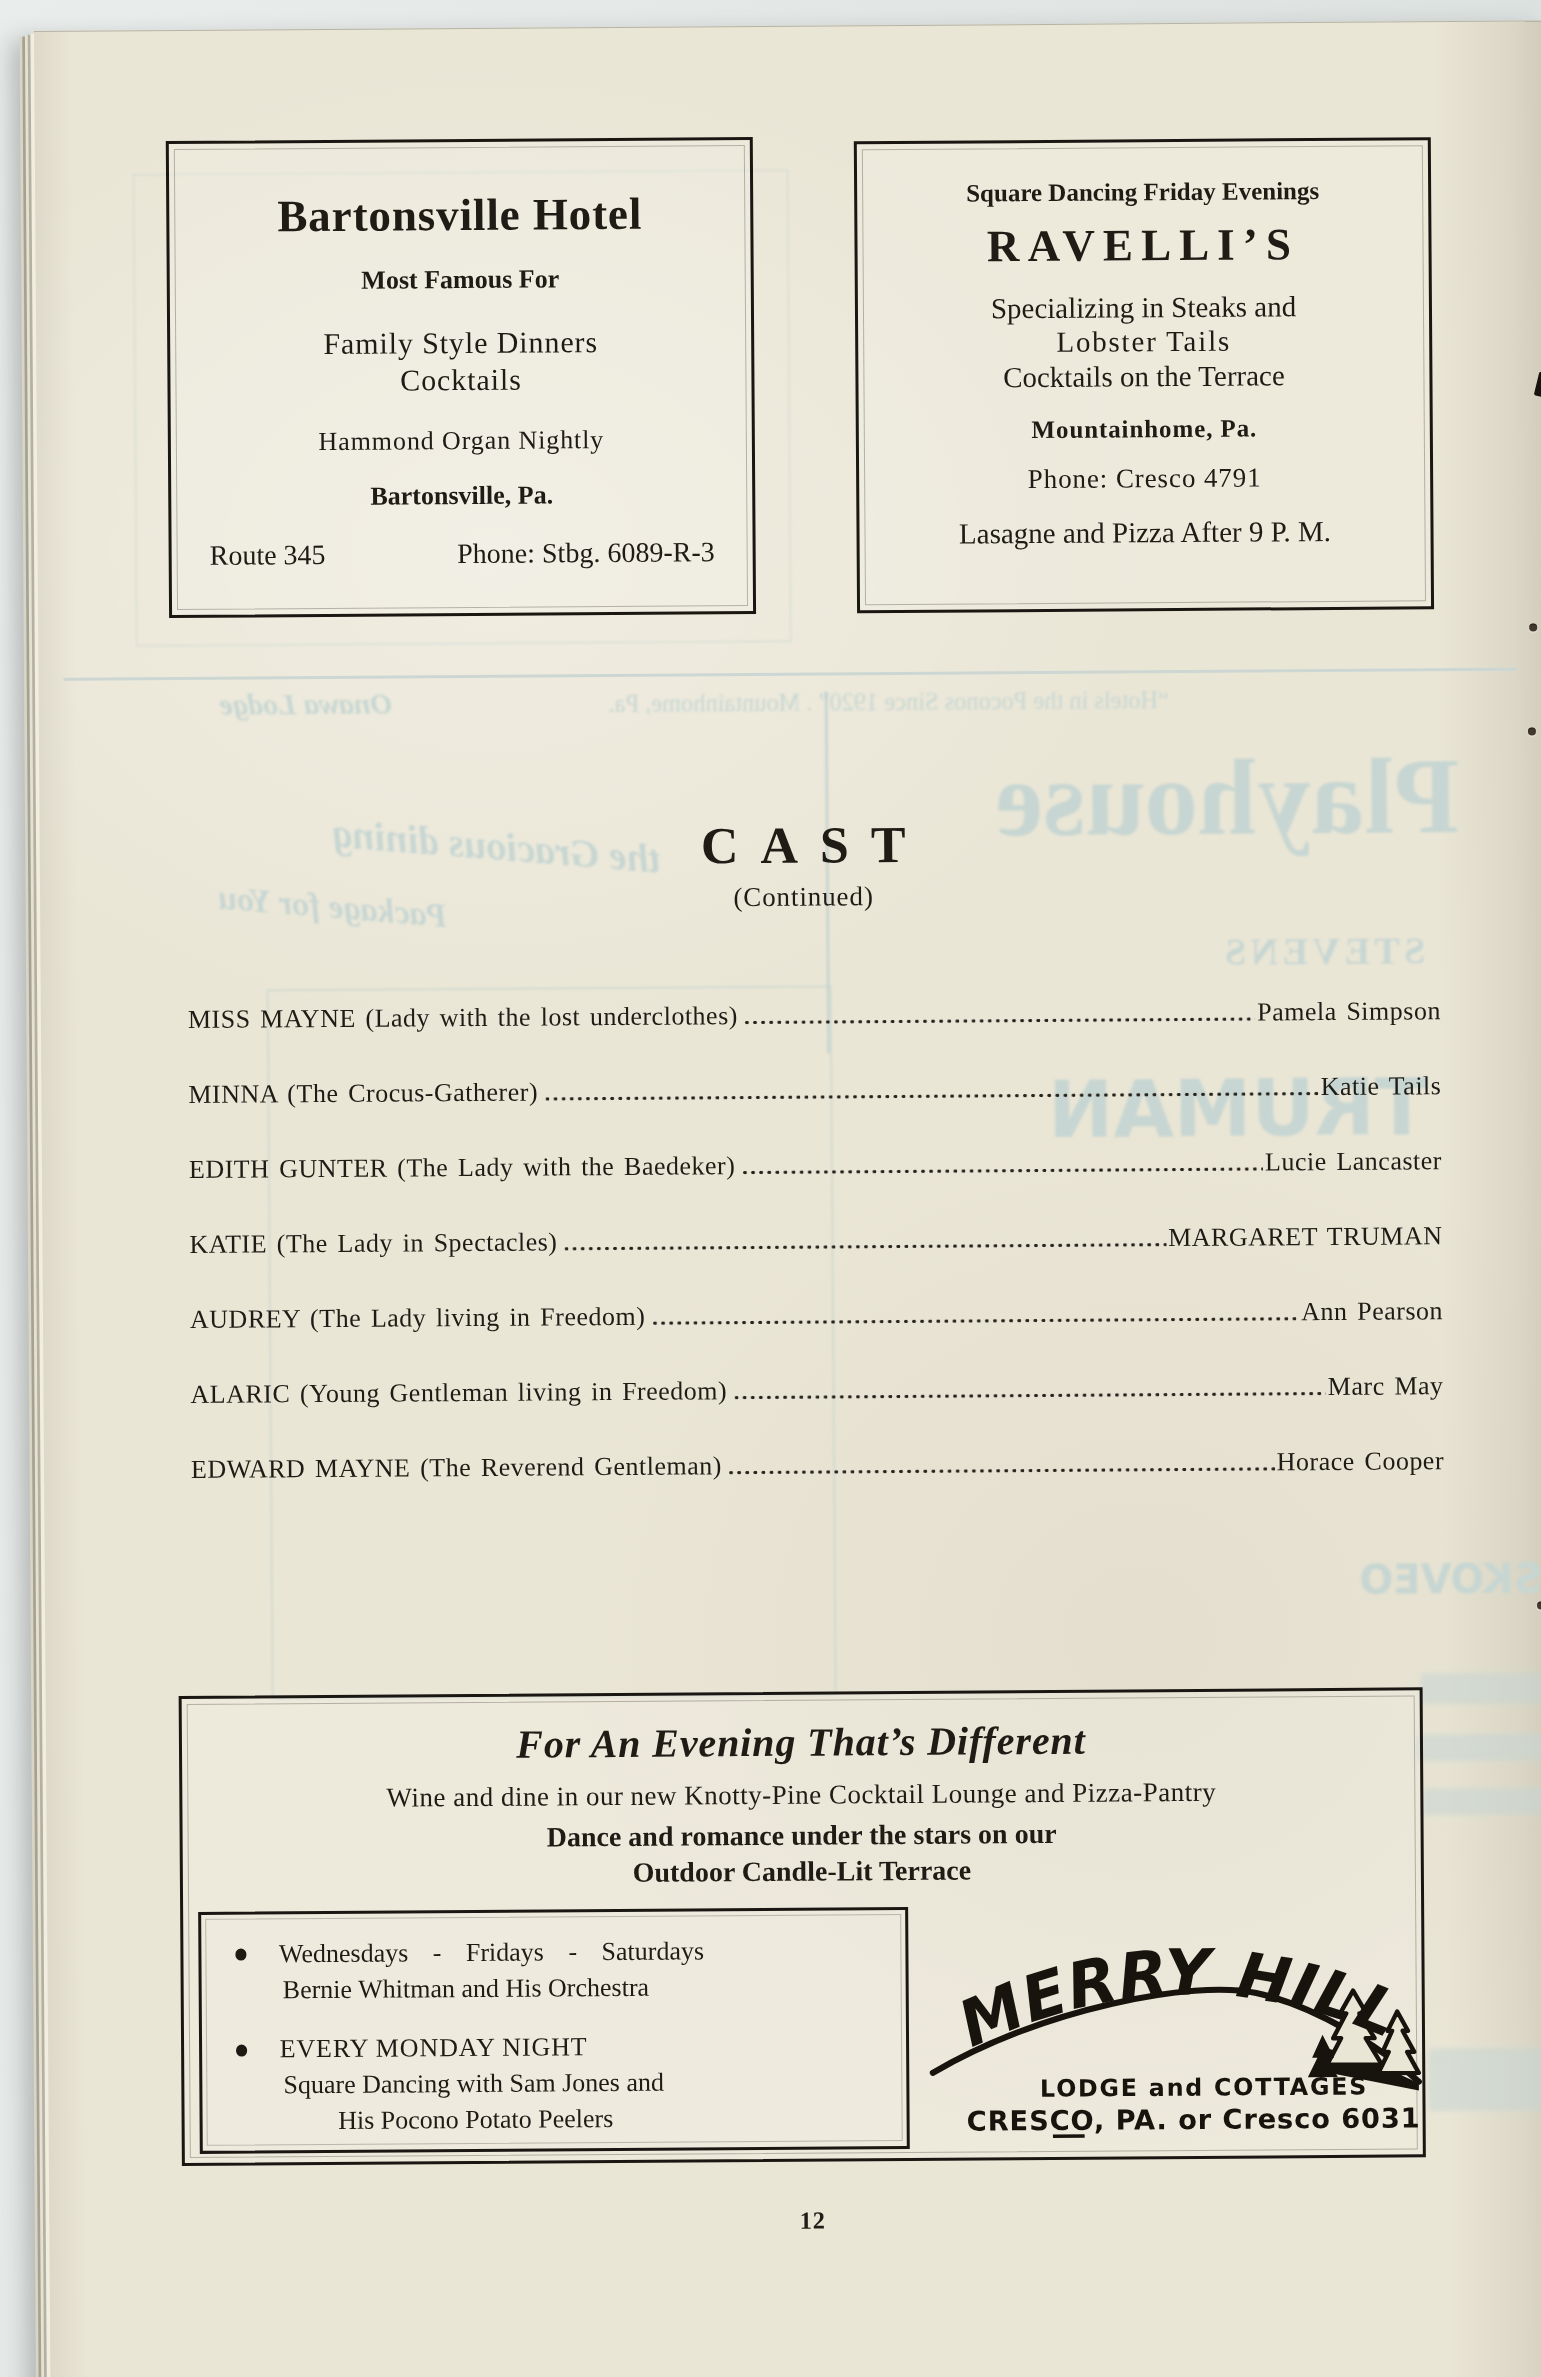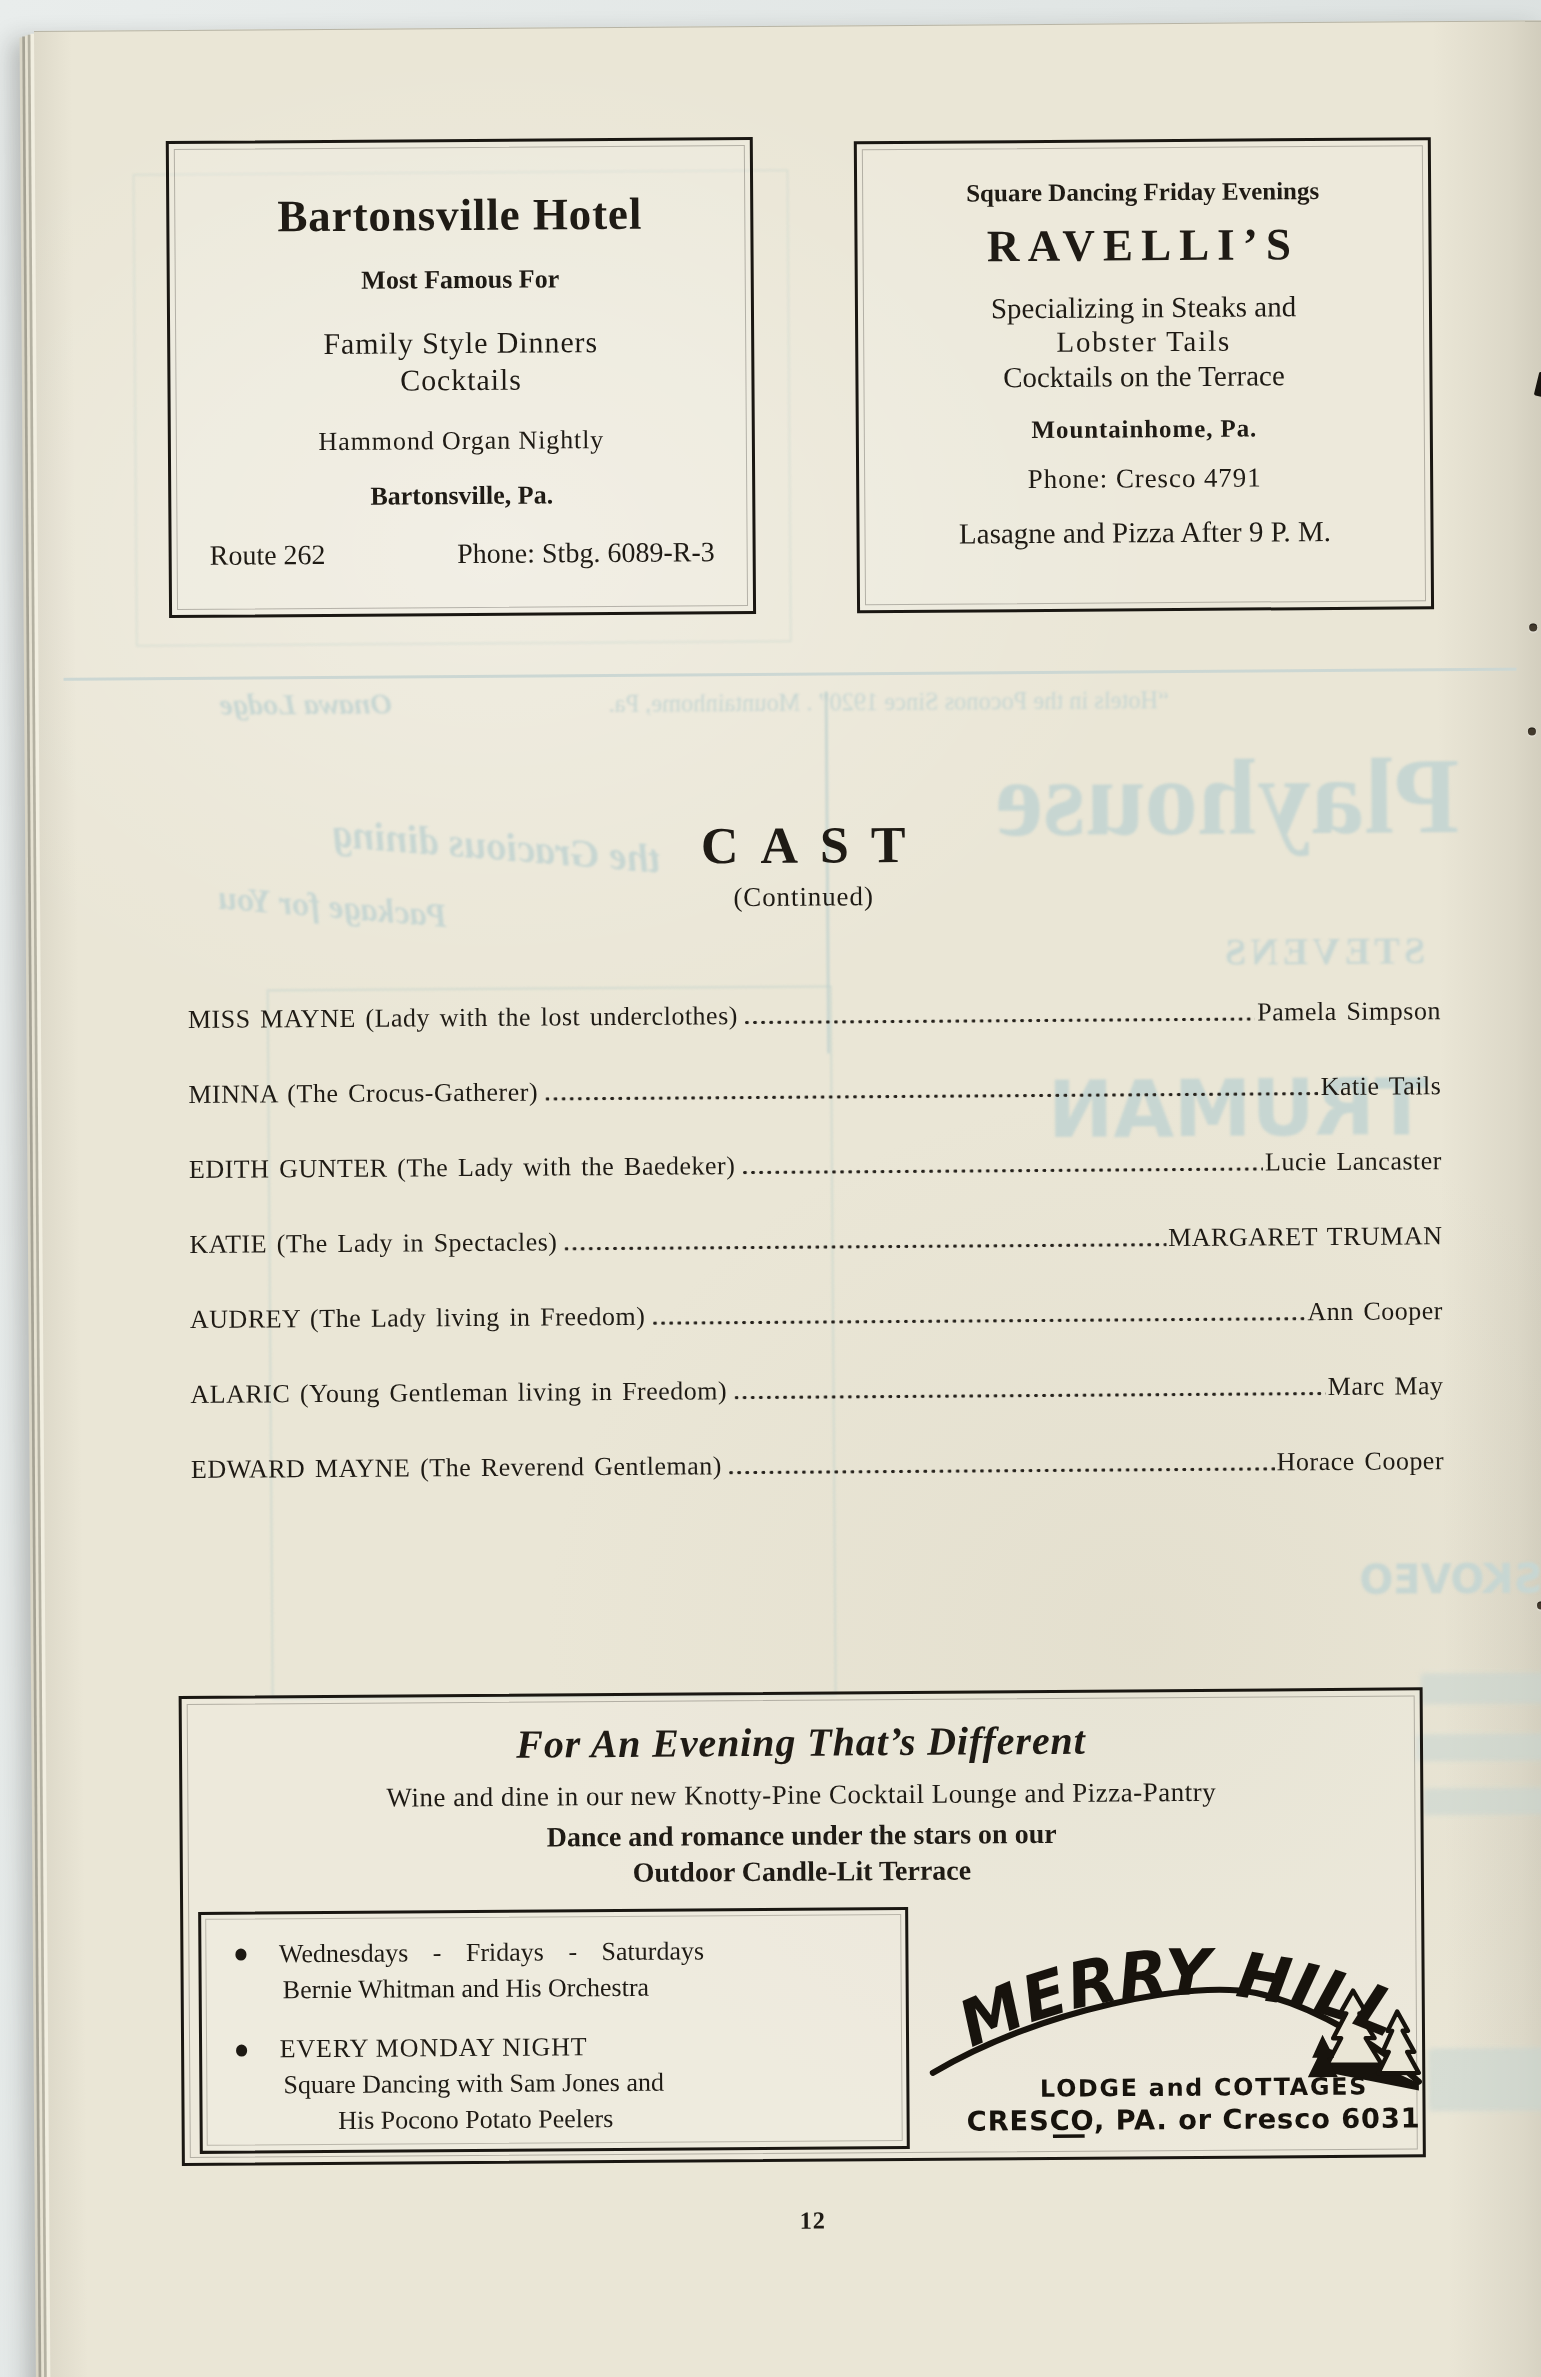--- a/index.html
+++ b/index.html
@@ -128,21 +128,21 @@
     <div class="edge-mark"></div>
 
     <div class="adbox ad-left ink">
       <div class="h1">Bartonsville Hotel</div>
       <div class="h2">Most Famous For</div>
       <div class="l1">Family Style Dinners</div>
       <div class="l2">Cocktails</div>
       <div class="l3">Hammond Organ Nightly</div>
       <div class="l4">Bartonsville, Pa.</div>
       <div class="routerow">
-        <span>Route 262</span>
+        <span>Route 345</span>
         <span>Phone: Stbg. 6089-R-3</span>
       </div>
     </div>
 
     <div class="adbox ad-right ink">
       <div class="h2">Square Dancing Friday Evenings</div>
       <div class="h1">RAVELLI’S</div>
       <div class="l1">Specializing in Steaks and</div>
       <div class="l2">Lobster Tails</div>
       <div class="l3">Cocktails on the Terrace</div>
@@ -173,21 +173,21 @@
         <span class="cast-actor">Lucie Lancaster</span>
       </div>
       <div class="cast-row">
         <span class="cast-role">KATIE (The Lady in Spectacles)</span>
         <span class="leader"></span>
         <span class="cast-actor">MARGARET TRUMAN</span>
       </div>
       <div class="cast-row">
         <span class="cast-role">AUDREY (The Lady living in Freedom)</span>
         <span class="leader"></span>
-        <span class="cast-actor">Ann Cooper</span>
+        <span class="cast-actor">Ann Pearson</span>
       </div>
       <div class="cast-row">
         <span class="cast-role">ALARIC (Young Gentleman living in Freedom)</span>
         <span class="leader"></span>
         <span class="cast-actor">Marc May</span>
       </div>
       <div class="cast-row">
         <span class="cast-role">EDWARD MAYNE (The Reverend Gentleman)</span>
         <span class="leader"></span>
         <span class="cast-actor">Horace Cooper</span>

